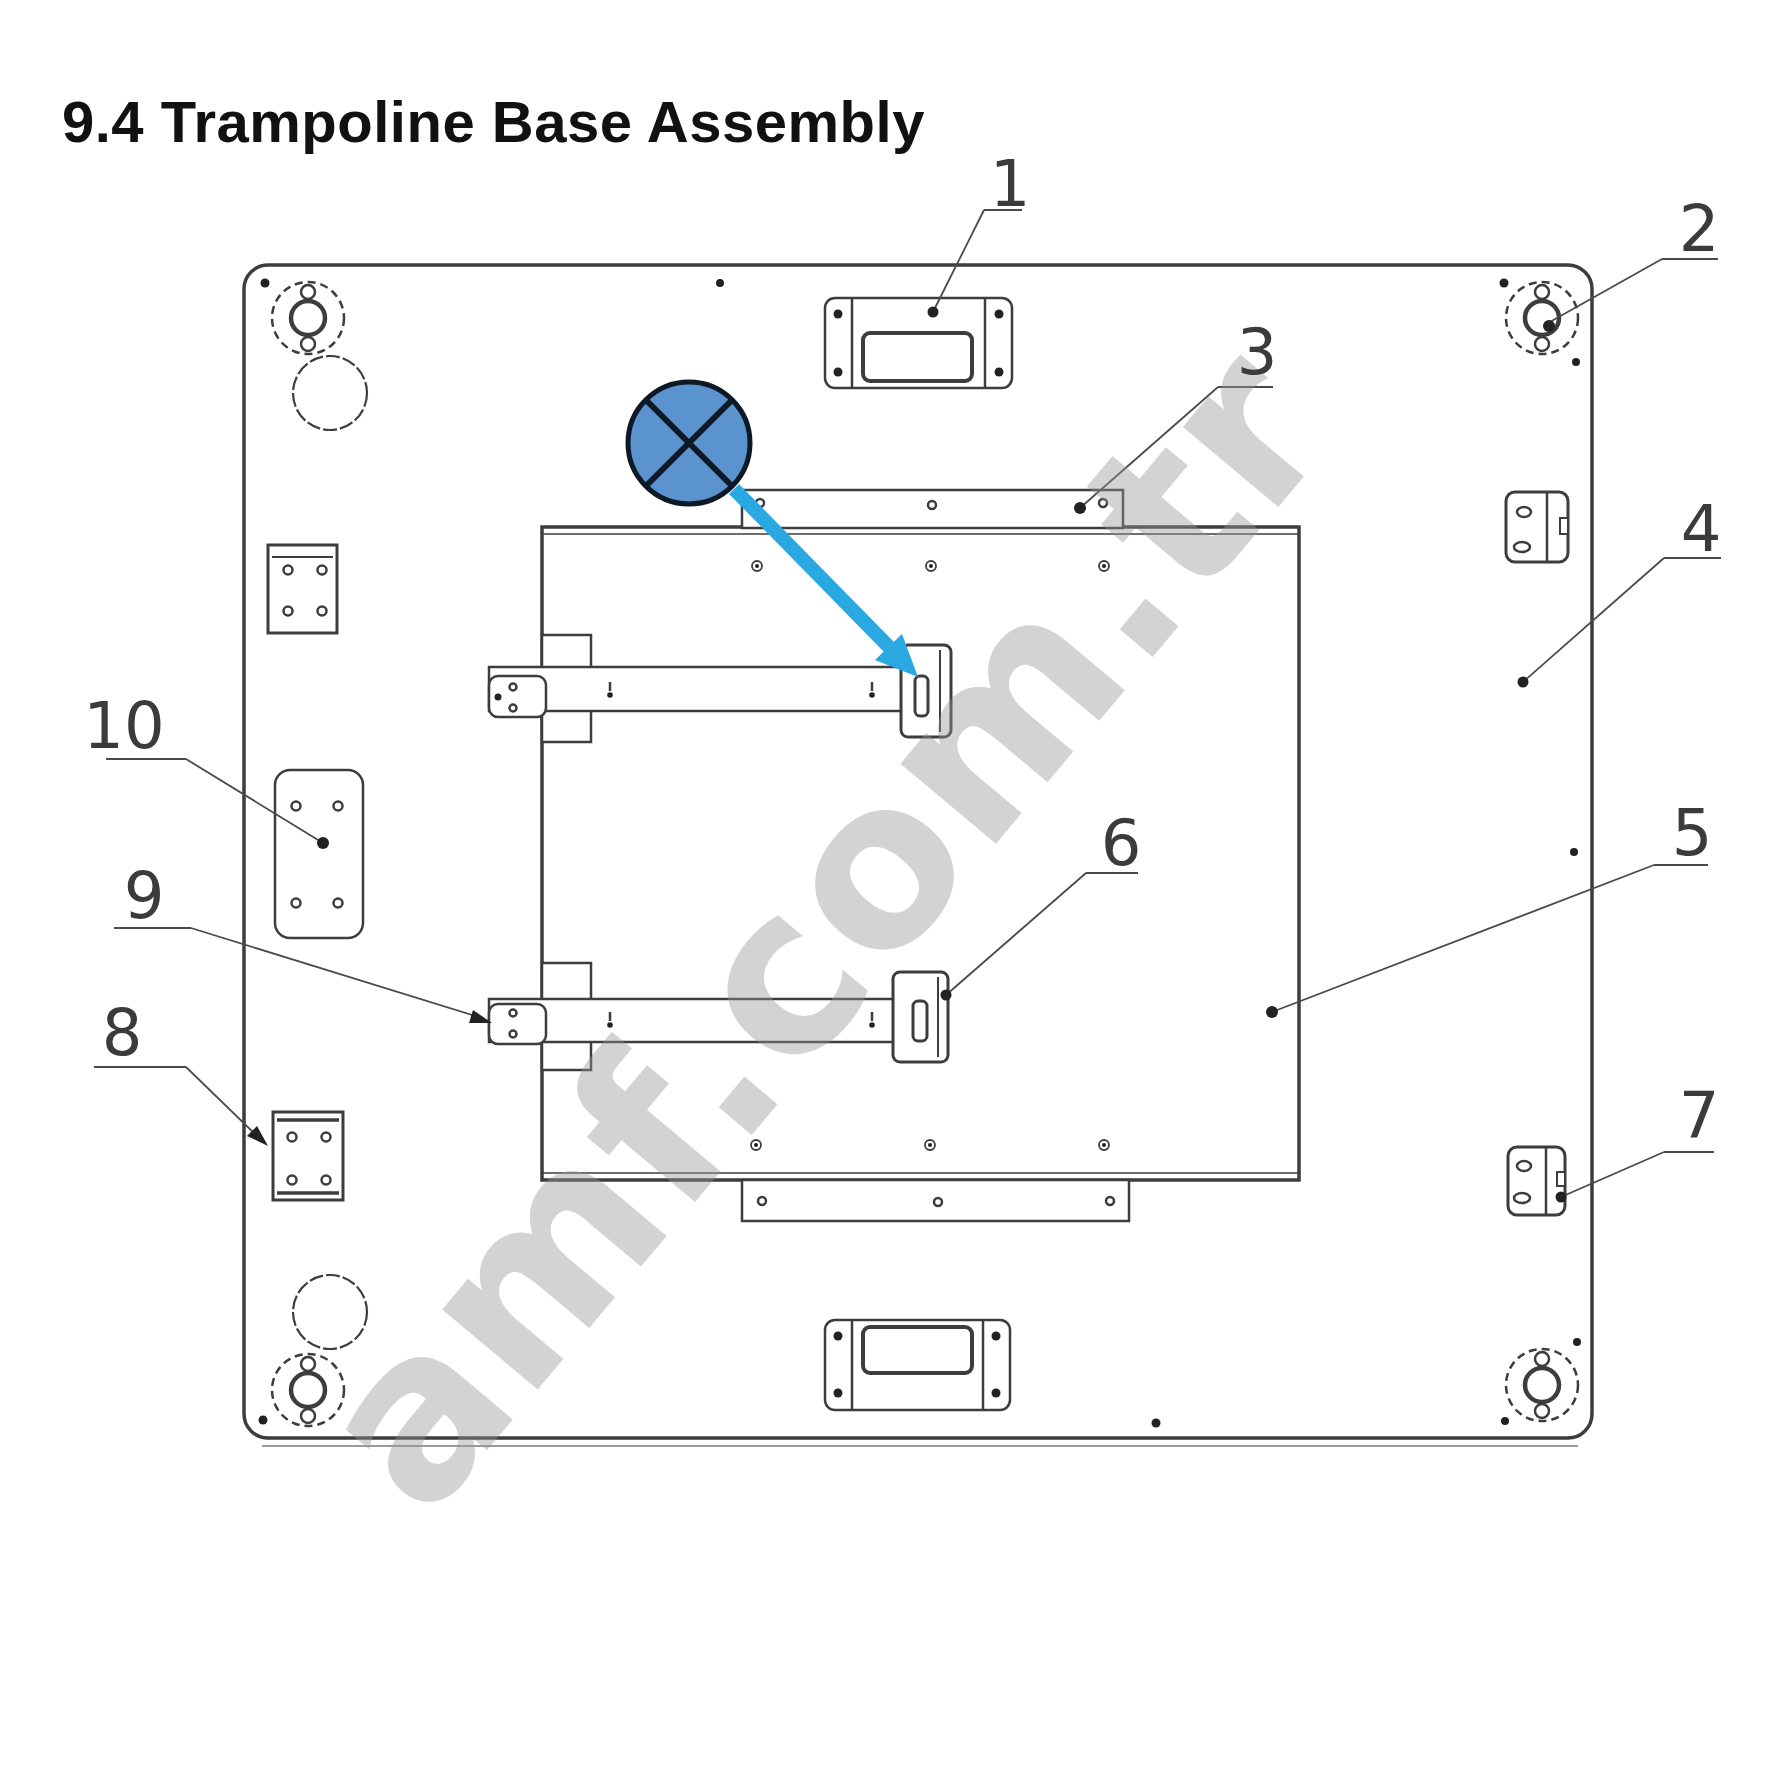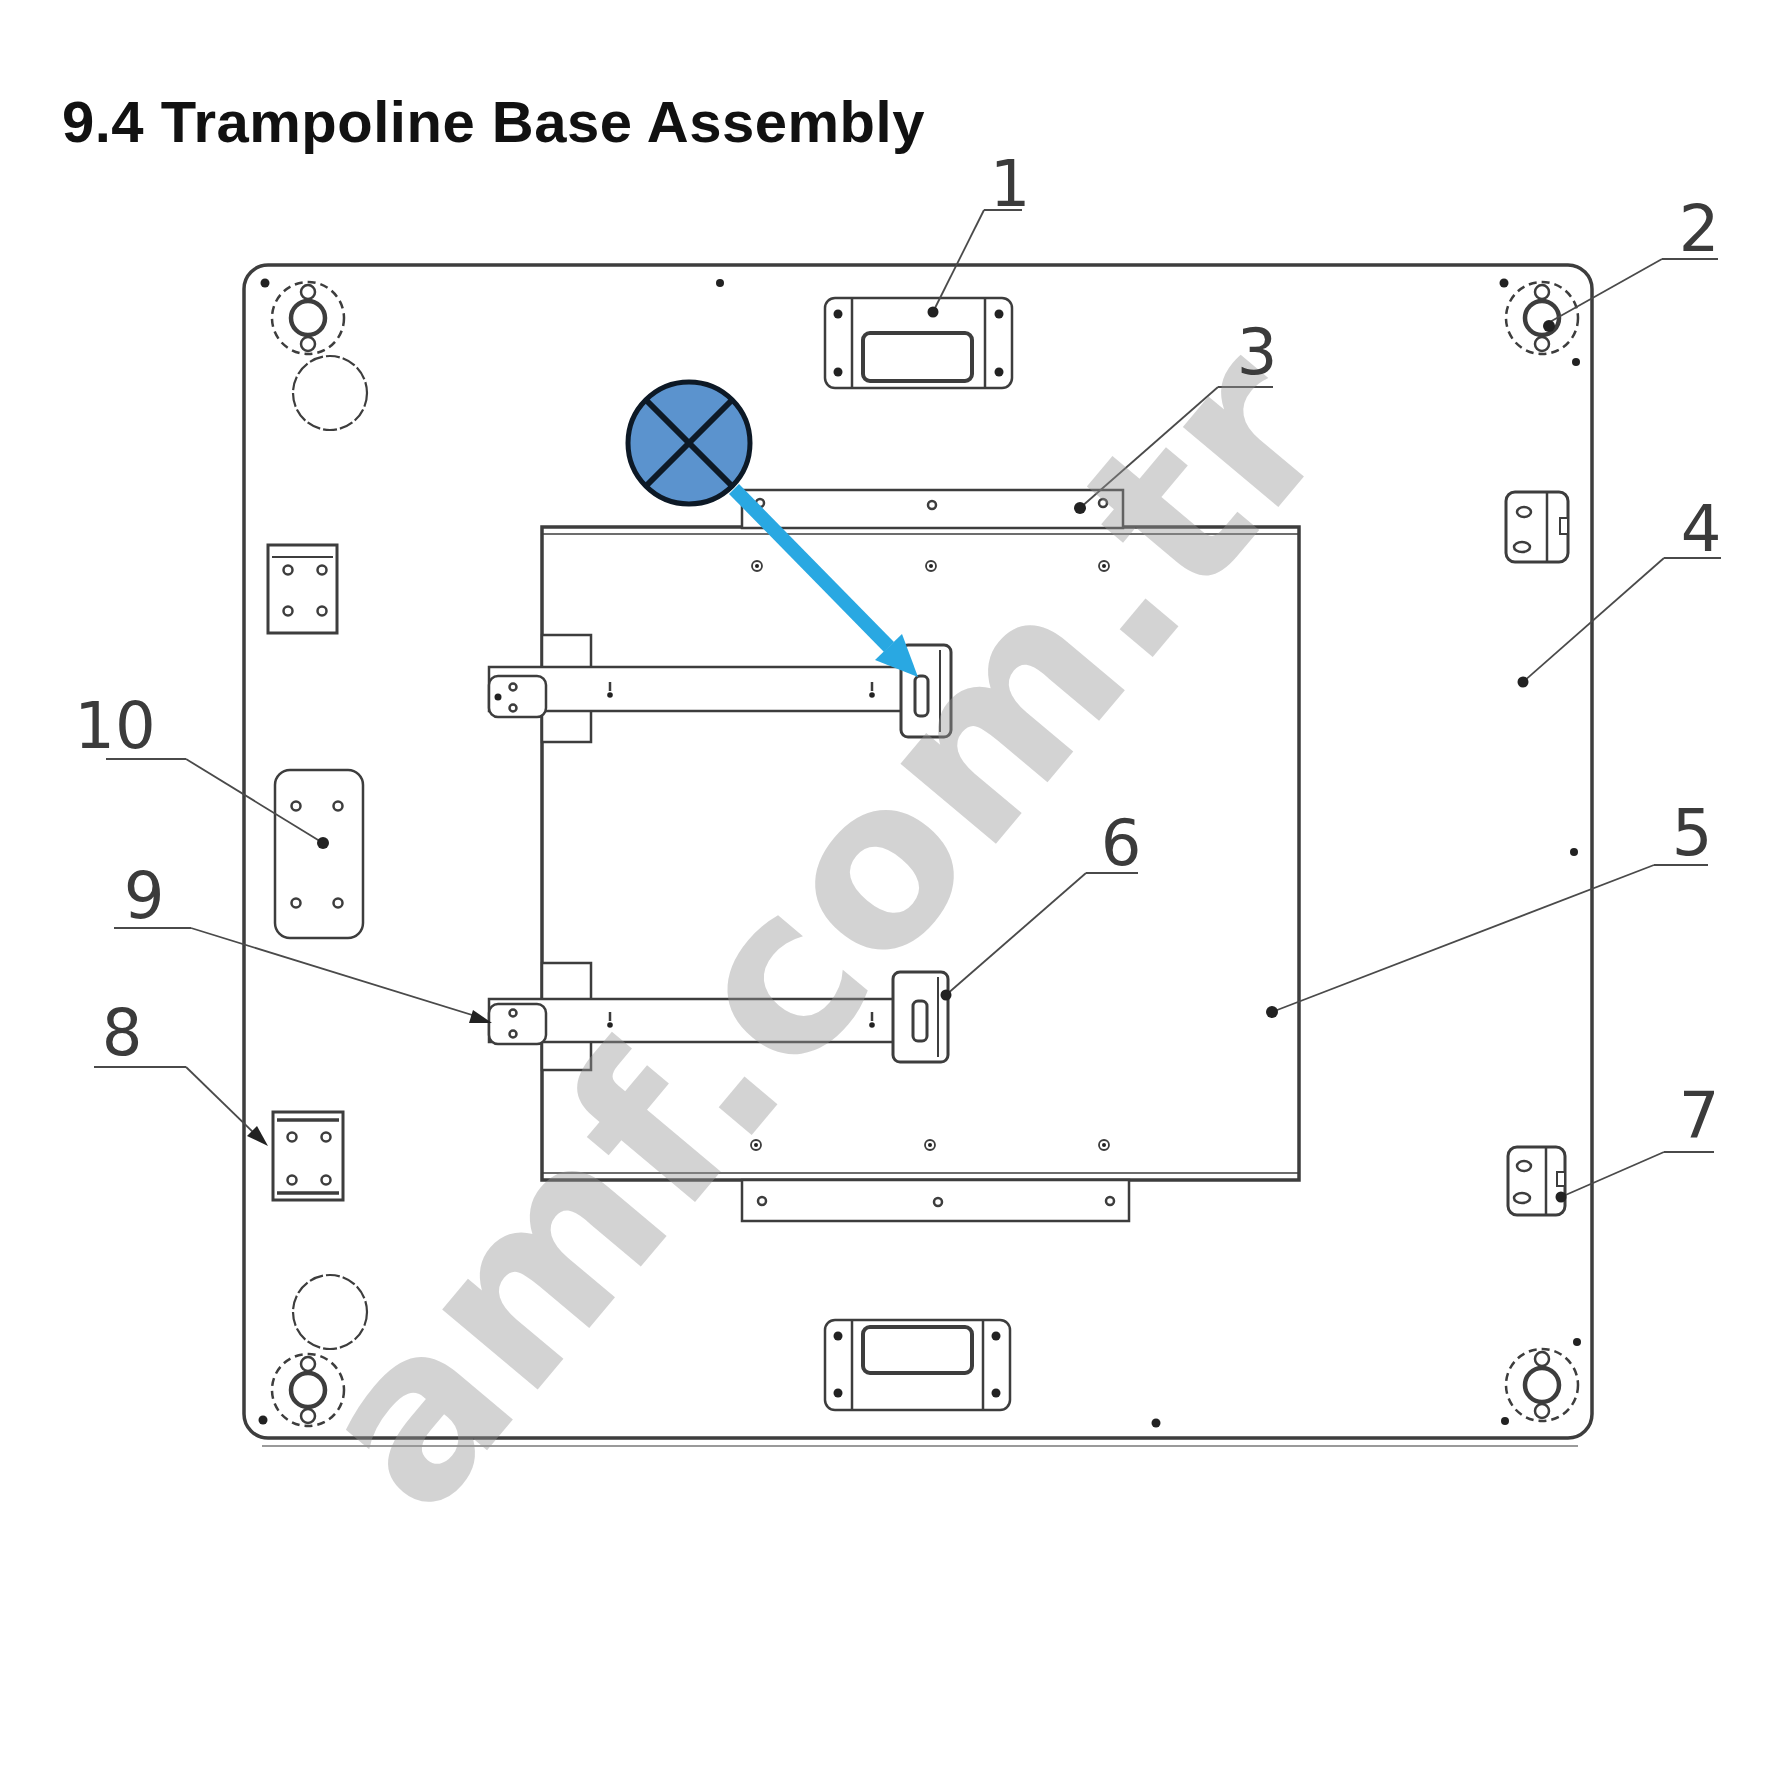--- a/index.html
+++ b/index.html
@@ -250,21 +250,21 @@
 
   <div class="callout-num" style="left:1010px;top:184px">1</div>
   <div class="callout-num" style="left:1699px;top:229px">2</div>
   <div class="callout-num" style="left:1257px;top:352px">3</div>
   <div class="callout-num" style="left:1701px;top:529px">4</div>
   <div class="callout-num" style="left:1692px;top:833px">5</div>
   <div class="callout-num" style="left:1121px;top:843px">6</div>
   <div class="callout-num" style="left:1699px;top:1116px">7</div>
   <div class="callout-num" style="left:122px;top:1033px">8</div>
   <div class="callout-num" style="left:144px;top:896px">9</div>
-  <div class="callout-num" style="left:115px;top:726px">10</div>
+  <div class="callout-num" style="left:124px;top:726px">10</div>
 
   <div class="doc-title">9.4 Trampoline Base Assembly</div>
 
   <svg class="marker-svg" width="1771" height="1771" viewBox="0 0 1771 1771">
     <g>
       <line x1="734" y1="489" x2="889" y2="647" stroke-width="14" stroke="#29a8e2"></line>
       <polygon points="918,677 875,660 902,634" fill="#29a8e2"></polygon>
     </g>
     <g>
       <circle cx="689" cy="443" r="61" stroke-width="5" fill="#5b93ce" stroke="#0d1926"></circle>

